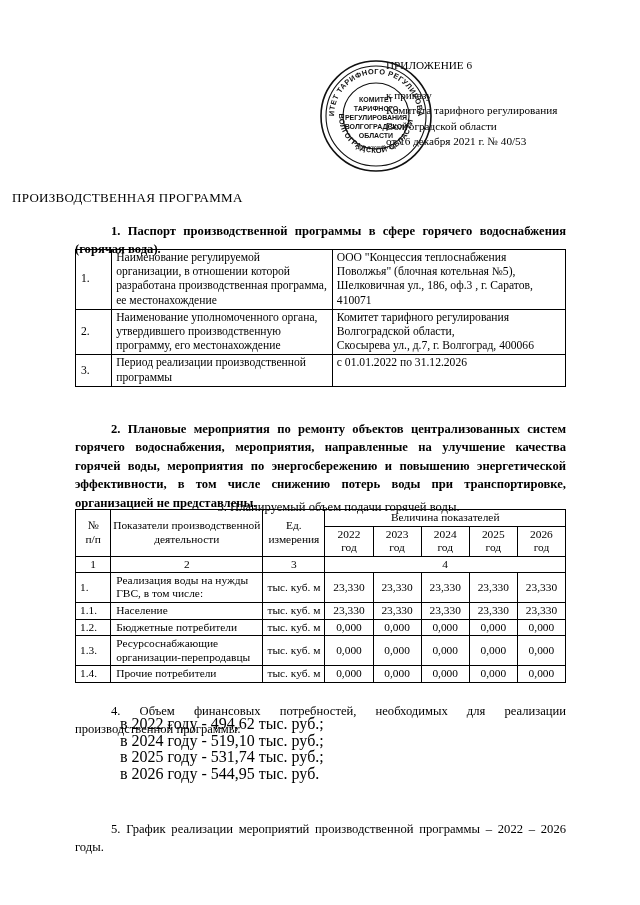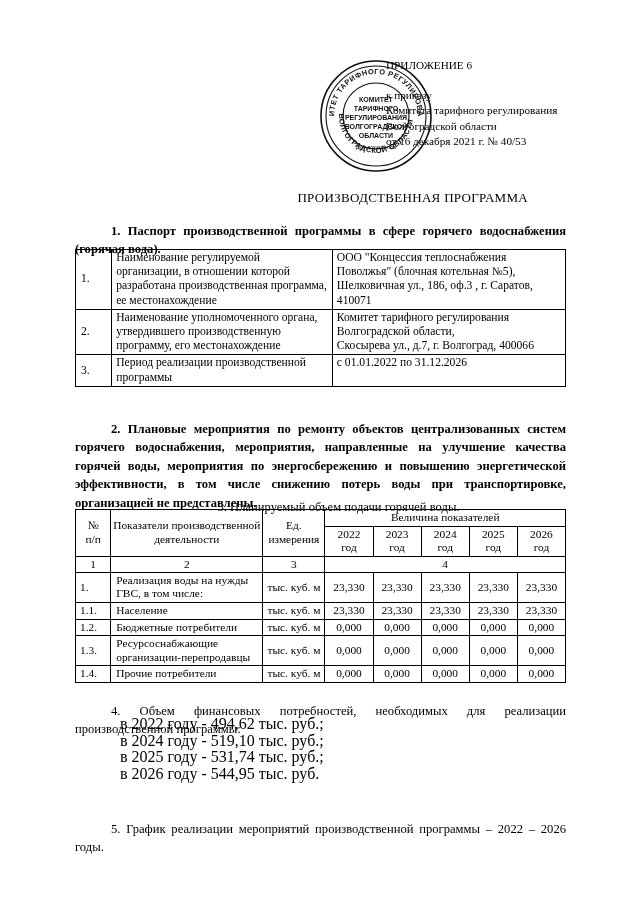--- a/index.html
+++ b/index.html
@@ -43,24 +43,24 @@
     top: 58px;
     width: 116px;
     height: 116px;
     pointer-events: none;
   }
   .stamp svg { display: block; }
 
   
   .doc-title {
     position: absolute;
-    left: 0;
+    left: 12px;
     top: 190px;
     width: 528px;
-    text-align: right;
+    text-align: left;
     font-size: 13px;
     letter-spacing: 0.3px;
   }
 
   
   .para {
     position: absolute;
     left: 75px;
     width: 491px;
     font-size: 12.6px;

